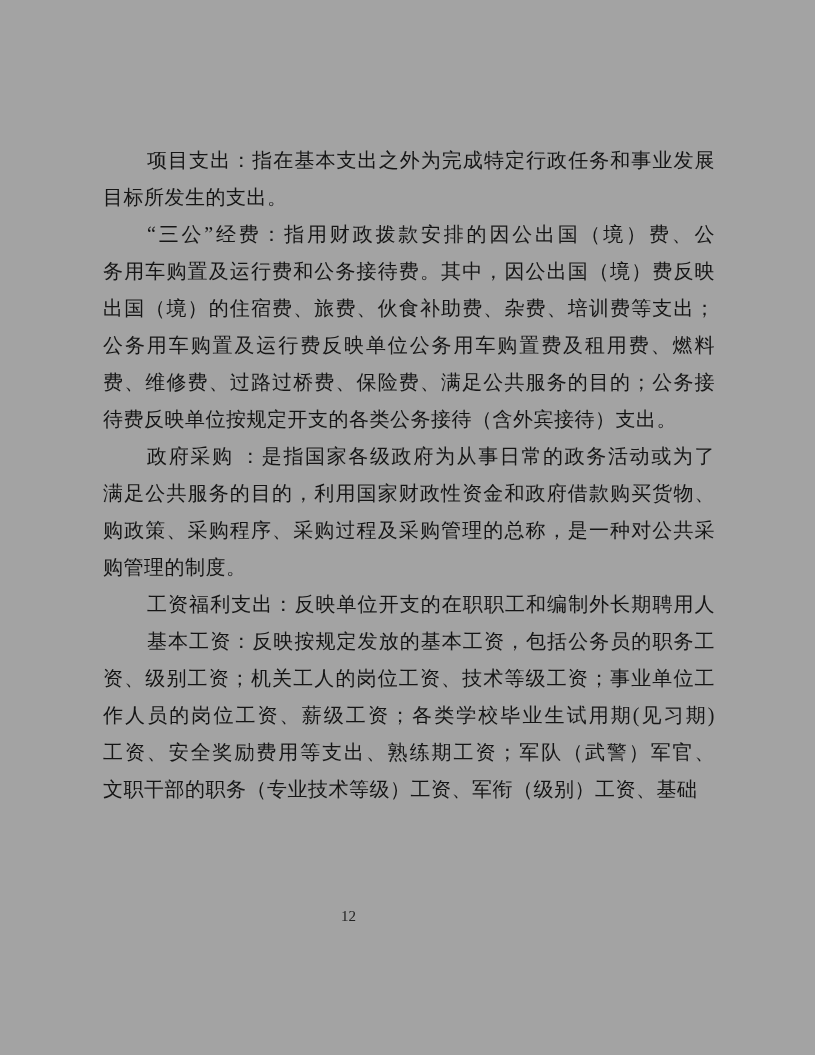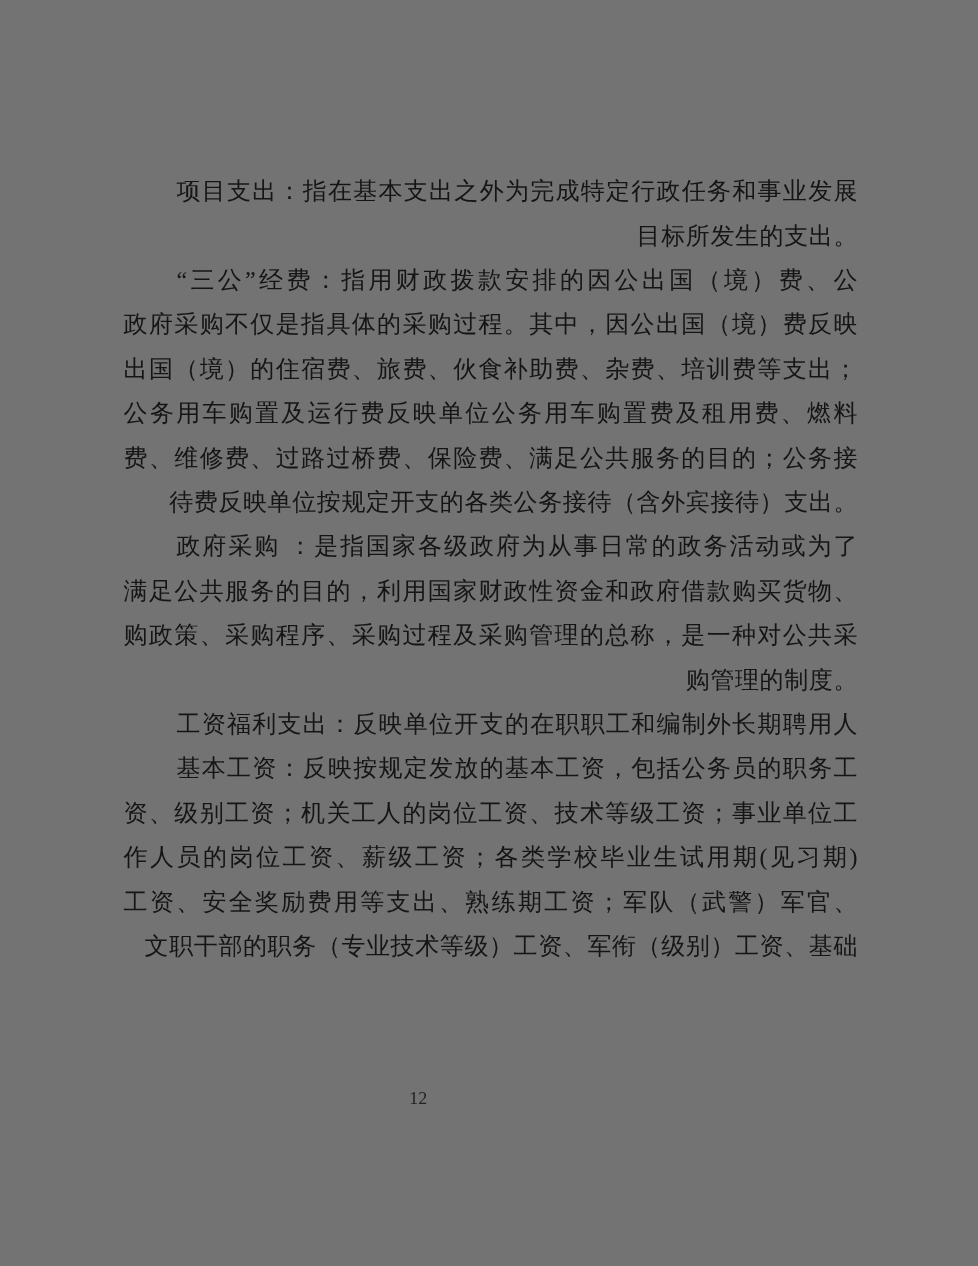--- a/index.html
+++ b/index.html
@@ -4,42 +4,42 @@
 <style>
   html, body {
     margin: 0;
     padding: 0;
     background: #ffffff;
   }
   .page {
     position: relative;
     width: 815px;
     height: 1055px;
-    background: #737373;
+    background: #a3a3a3;
     overflow: hidden;
     font-family: "Liberation Serif", "DejaVu Serif", serif;
     color: #151515;
   }
   .text-block {
     position: absolute;
     left: 103px;
     top: 142px;
     width: 612px;
   }
   .paragraph {
     margin: 0;
     padding: 0;
   }
   .line {
     font-size: 20px;
     line-height: 37px;
     height: 37px;
     white-space: normal;
     letter-spacing: 0.5px;
-    text-align: right;
+    text-align: left;
   }
   
   .line.fill {
     text-align: justify;
     text-align-last: justify;
     text-justify: inter-ideograph;
   }
   
   .line.first {
     text-indent: 44px;
@@ -59,21 +59,21 @@
 <body>
 
 <div class="page">
   <main class="text-block">
       <div class="paragraph">
         <div class="line first fill">项目支出：指在基本支出之外为完成特定行政任务和事业发展</div>
         <div class="line">目标所发生的支出。</div>
       </div>
       <div class="paragraph">
         <div class="line first fill">“三公”经费：指用财政拨款安排的因公出国（境）费、公</div>
-        <div class="line fill">政府采购不仅是指具体的采购过程。其中，因公出国（境）费反映</div>
+        <div class="line fill">务用车购置及运行费和公务接待费。其中，因公出国（境）费反映</div>
         <div class="line fill">出国（境）的住宿费、旅费、伙食补助费、杂费、培训费等支出；</div>
         <div class="line fill">公务用车购置及运行费反映单位公务用车购置费及租用费、燃料</div>
         <div class="line fill">费、维修费、过路过桥费、保险费、满足公共服务的目的；公务接</div>
         <div class="line">待费反映单位按规定开支的各类公务接待（含外宾接待）支出。</div>
       </div>
       <div class="paragraph">
         <div class="line first fill">政府采购 ：是指国家各级政府为从事日常的政务活动或为了</div>
         <div class="line fill">满足公共服务的目的，利用国家财政性资金和政府借款购买货物、</div>
         <div class="line fill">购政策、采购程序、采购过程及采购管理的总称，是一种对公共采</div>
         <div class="line">购管理的制度。</div>

